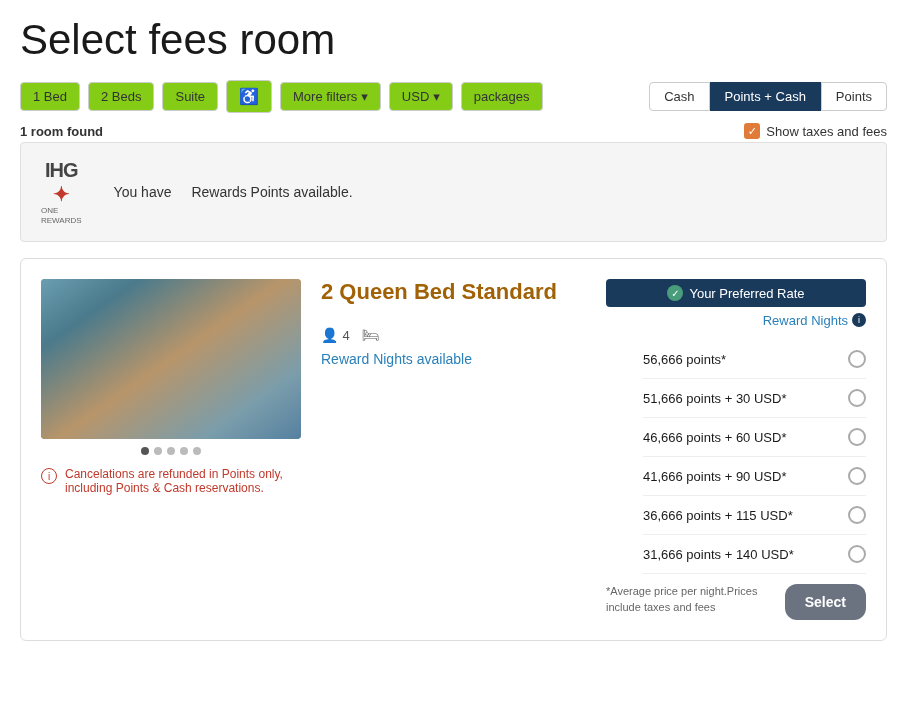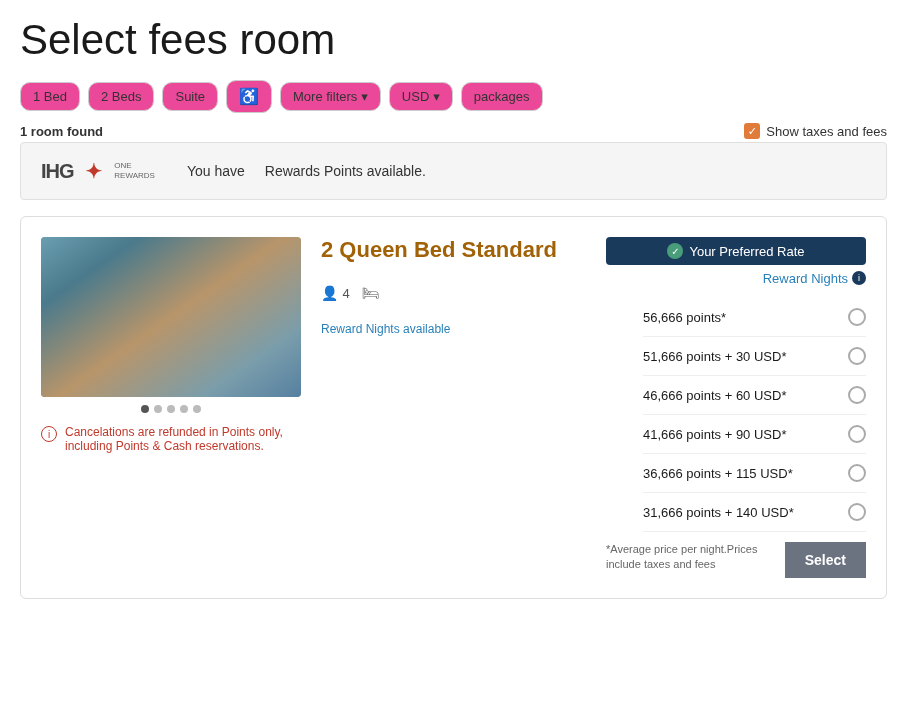--- a/index.html
+++ b/index.html
@@ -4,21 +4,21 @@
   <style>
     * { box-sizing: border-box; margin: 0; padding: 0; }
     body { font-family: Arial, sans-serif; background: #fff; color: #333; font-size: 14px; width: 907px; }
 
     .page { padding: 16px 20px; }
 
     .page-title { font-size: 42px; font-weight: 300; color: #1a1a1a; margin-bottom: 16px; }
 
     .filter-bar { display: flex; align-items: center; gap: 8px; margin-bottom: 10px; flex-wrap: wrap; }
     .filter-btn {
-      border: 1px solid #ccc; background: #ec4899; border-radius: 10px;
+      border: 1px solid #ccc; background: #84cc16; border-radius: 4px;
       padding: 6px 12px; font-size: 13px; cursor: pointer; color: #333;
     }
     .filter-dropdown { display: flex; align-items: center; gap: 4px; }
 
     .currency-tabs { margin-left: auto; display: flex; align-items: center; gap: 0; }
     .currency-tab {
       border: 1px solid #ccc; background: #fff; padding: 6px 14px;
       font-size: 13px; cursor: pointer; color: #333;
     }
     .currency-tab:first-child { border-radius: 4px 0 0 4px; }
@@ -28,21 +28,21 @@
     .meta-bar { display: flex; align-items: center; justify-content: space-between; margin-bottom: 3px; }
     .rooms-found { font-size: 13px; font-weight: 600; color: #333; }
     .tax-toggle { display: flex; align-items: center; gap: 6px; font-size: 13px; color: #333; }
     .checkbox-orange { width: 16px; height: 16px; background: #e07b39; border-radius: 3px; display: flex; align-items: center; justify-content: center; color: #fff; font-size: 11px; cursor: pointer; }
 
     .rewards-banner {
       background: #f5f5f5; border: 1px solid #e0e0e0; border-radius: 4px;
       padding: 16px 20px; display: flex; align-items: center; gap: 8px;
       margin-bottom: 16px; font-size: 14px; color: #333;
     }
-    .ihg-logo { display: flex; align-items: center; gap: 12px; }
+    .ihg-logo { display: flex; align-items: center; gap: 0; flex-direction: column; }
     .ihg-text { font-size: 20px; font-weight: 900; color: #444; letter-spacing: -1px; }
     .ihg-rewards { font-size: 8px; color: #666; line-height: 1.2; }
     .rewards-you-have { margin-left: 24px; }
     .rewards-points { color: #c0392b; font-weight: 600; margin-left: 4px; }
 
     .room-card {
       border: 1px solid #ddd; border-radius: 6px; padding: 20px;
       display: flex; gap: 20px; position: relative;
     }
 
@@ -63,21 +63,21 @@
       display: flex; align-items: flex-start; gap: 8px; margin-top: 12px;
       font-size: 12px; color: #c0392b;
     }
     .info-circle { width: 16px; height: 16px; border: 1.5px solid #c0392b; border-radius: 50%; display: flex; align-items: center; justify-content: center; font-size: 10px; color: #c0392b; flex-shrink: 0; margin-top: 1px; }
 
     .room-details { flex: 1; }
     .room-name { font-size: 22px; font-weight: 600; color: #a16207; margin-bottom: 22px; }
     .room-meta { display: flex; align-items: center; gap: 12px; margin-bottom: 8px; }
     .room-meta-item { display: flex; align-items: center; gap: 4px; font-size: 13px; color: #555; }
     .room-details-link { color: #2980b9; text-decoration: underline; font-size: 13px; cursor: pointer; font-weight: 600; margin-bottom: 16px; display: block; }
-    .reward-nights-available { color: #2980b9; font-size: 12px; margin-top: 21px; }
+    .reward-nights-available { color: #2980b9; font-size: 14px; margin-top: 8px; }
 
     .rates-area { width: 260px; flex-shrink: 0; }
     .preferred-rate-badge {
       background: #1a3a5c; color: #fff; padding: 6px 12px; border-radius: 4px;
       font-size: 13px; display: flex; align-items: center; gap: 6px;
       margin-bottom: 6px; justify-content: center;
     }
     .check-icon { width: 16px; height: 16px; background: #4a9d7a; border-radius: 50%; display: flex; align-items: center; justify-content: center; font-size: 10px; color: #fff; flex-shrink: 0; }
     .reward-nights-header { color: #2980b9; font-size: 13px; text-align: right; margin-bottom: 12px; display: flex; align-items: flex-start; justify-content: flex-end; gap: 4px; }
     .info-dot { width: 14px; height: 14px; background: #1a3a5c; border-radius: 50%; display: flex; align-items: center; justify-content: center; font-size: 9px; color: #fff; cursor: pointer; }
@@ -90,21 +90,21 @@
     .rate-label { font-size: 13px; color: #333; }
     .rate-label .points-text { color: #1a1a1a; font-weight: 500; }
     .radio-btn {
       width: 18px; height: 18px; border: 2px solid #aaa; border-radius: 50%;
       cursor: pointer; flex-shrink: 0;
     }
 
     .select-area { margin-top: 10px; display: flex; align-items: flex-start; justify-content: space-between; gap: 10px; }
     .price-note { font-size: 11px; color: #666; max-width: 160px; line-height: 1.4; }
     .select-btn {
-      background: #6b7280; color: #fff; border: none; border-radius: 0;
+      background: #6b7280; color: #fff; border: none; border-radius: 12px;
       padding: 10px 20px; font-size: 14px; font-weight: 600; cursor: pointer;
       flex-shrink: 0;
     }
 
     .person-icon { font-size: 14px; }
     .bed-icon { font-size: 14px; }
   </style>
 </head>
 <body>
 
@@ -120,20 +120,25 @@
     <button class="filter-btn filter-dropdown">
       <span>More filters</span>
       <span>▾</span>
     </button>
     <button class="filter-btn filter-dropdown">
       <span>USD</span>
       <span>▾</span>
     </button>
     <button class="filter-btn">packages</button>
 
+    <div class="currency-tabs">
+      <button class="currency-tab">Cash</button>
+      <button class="currency-tab active">Points + Cash</button>
+      <button class="currency-tab">Points</button>
+    </div>
   </div>
 
   <div class="meta-bar">
     <span class="rooms-found">1 room found</span>
     <div class="tax-toggle">
       <div class="checkbox-orange">✓</div>
       <span>Show taxes and fees</span>
     </div>
   </div>
 

